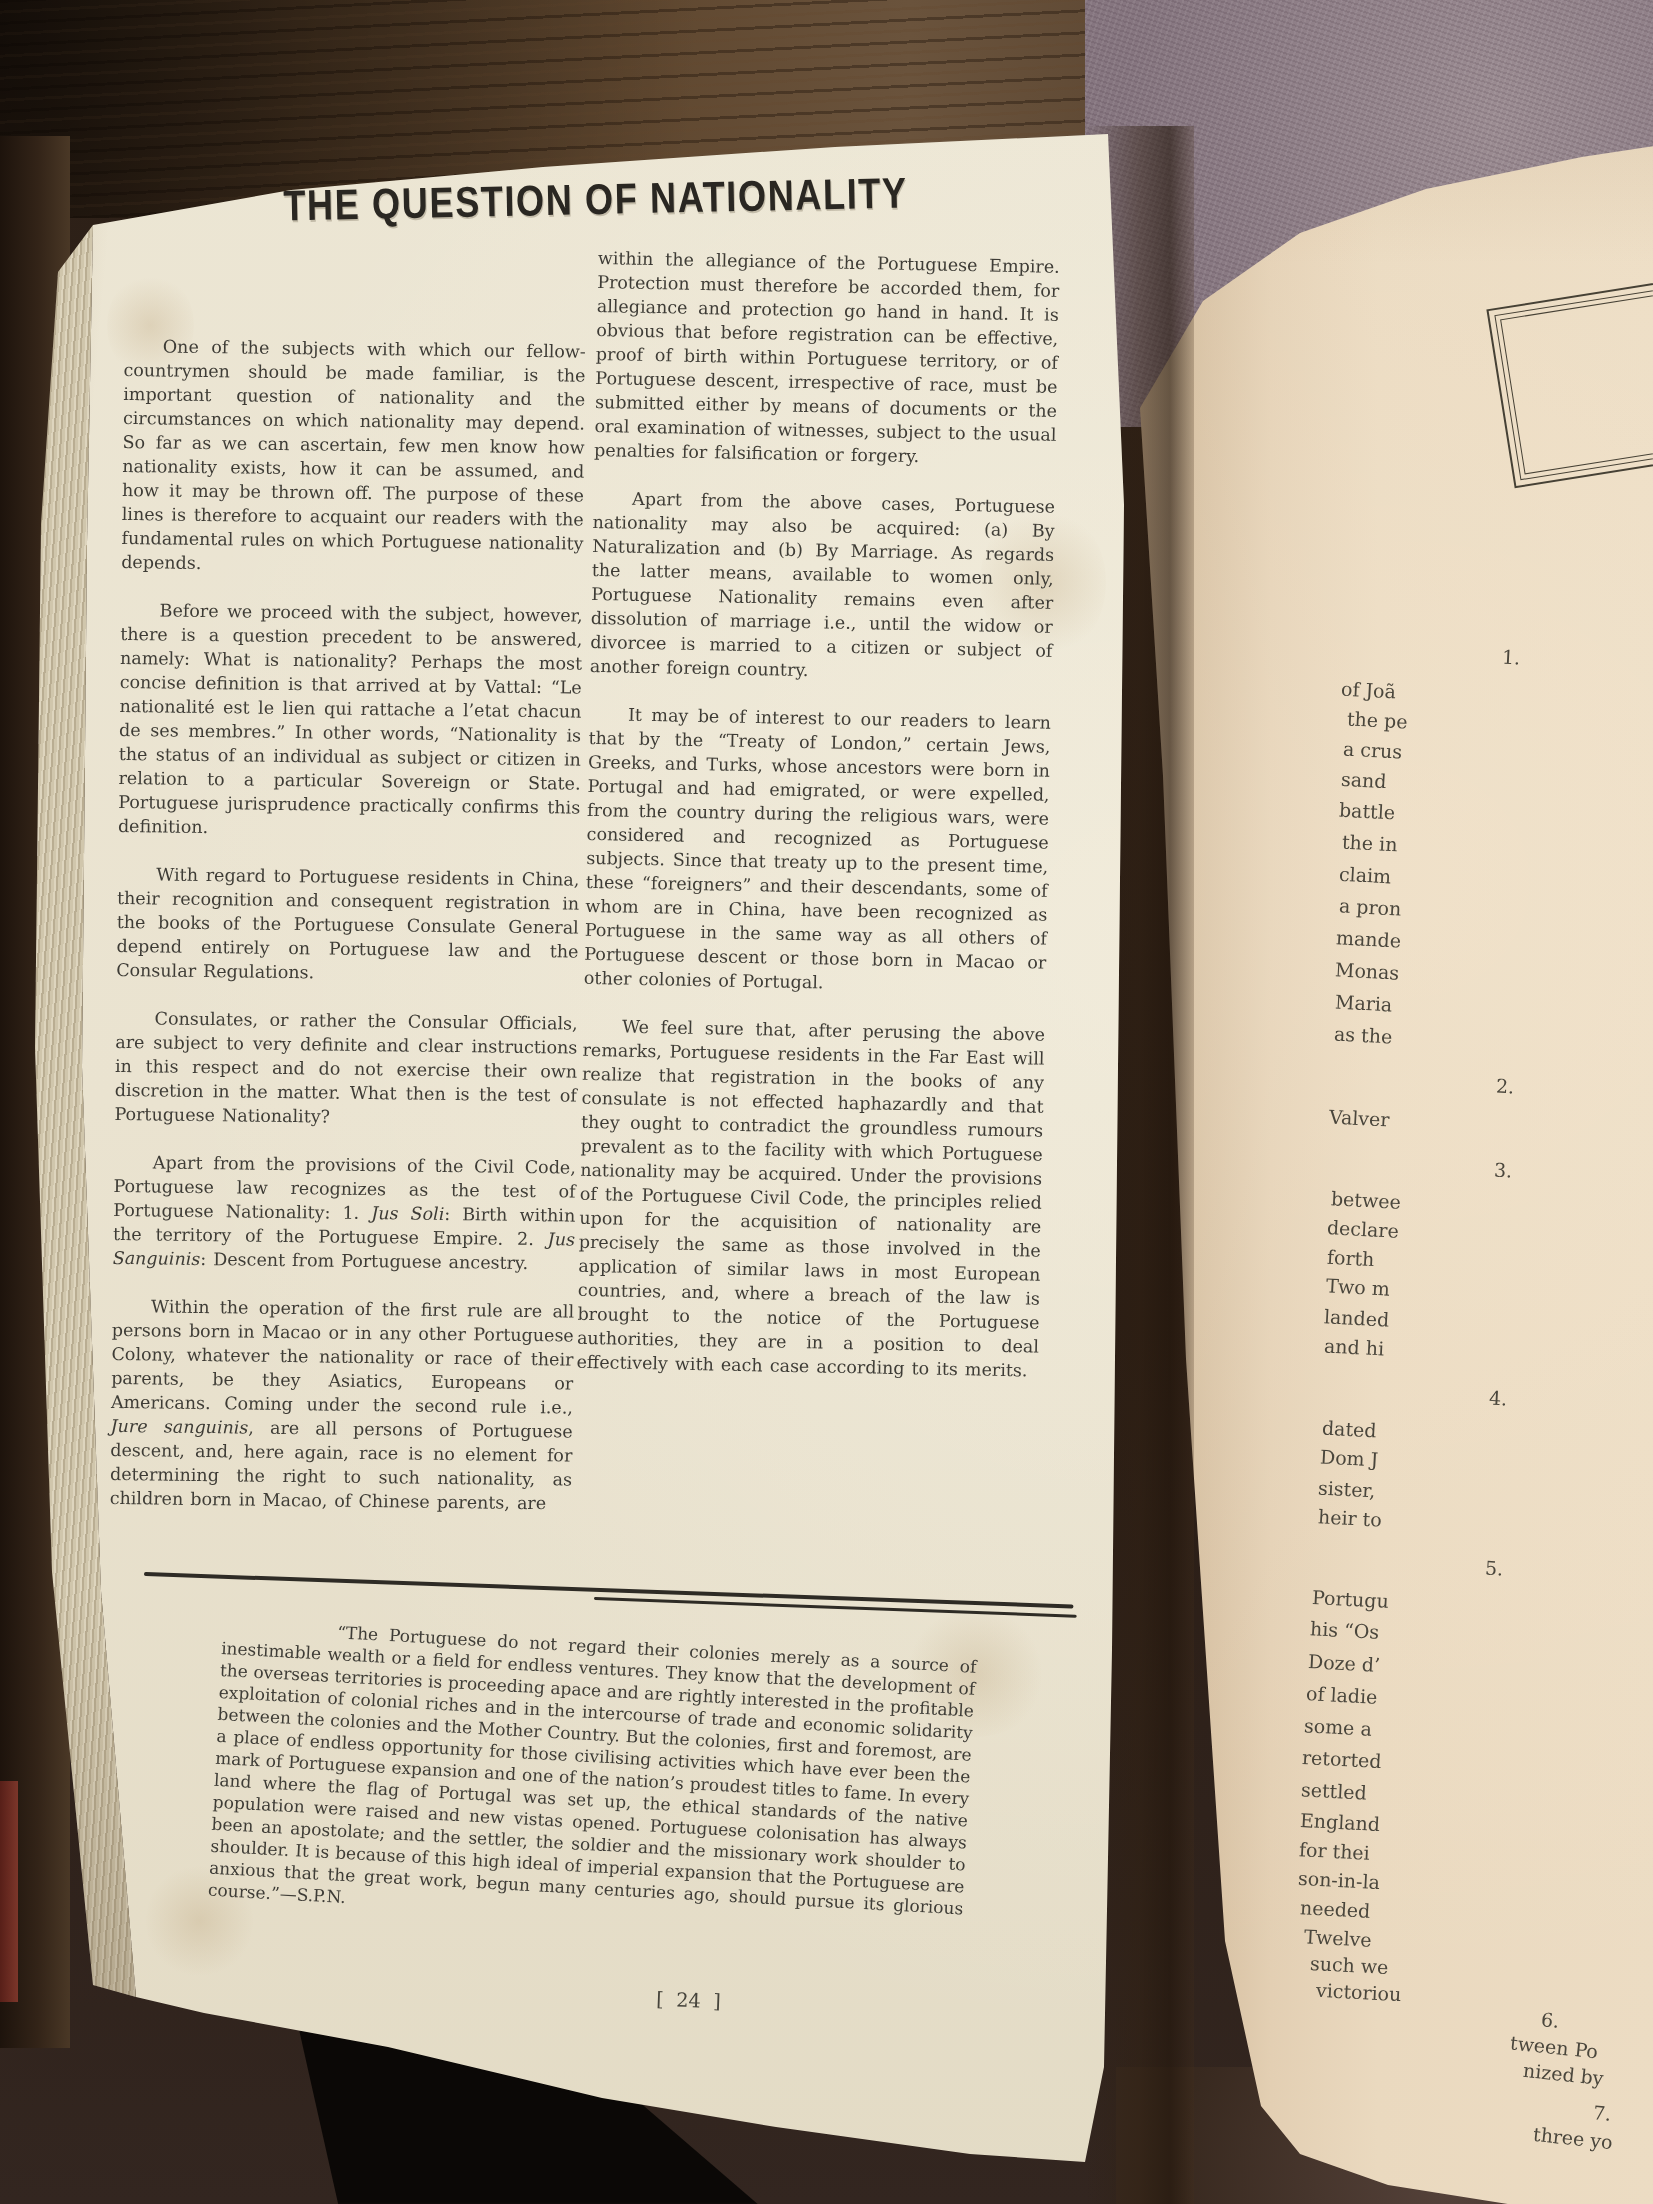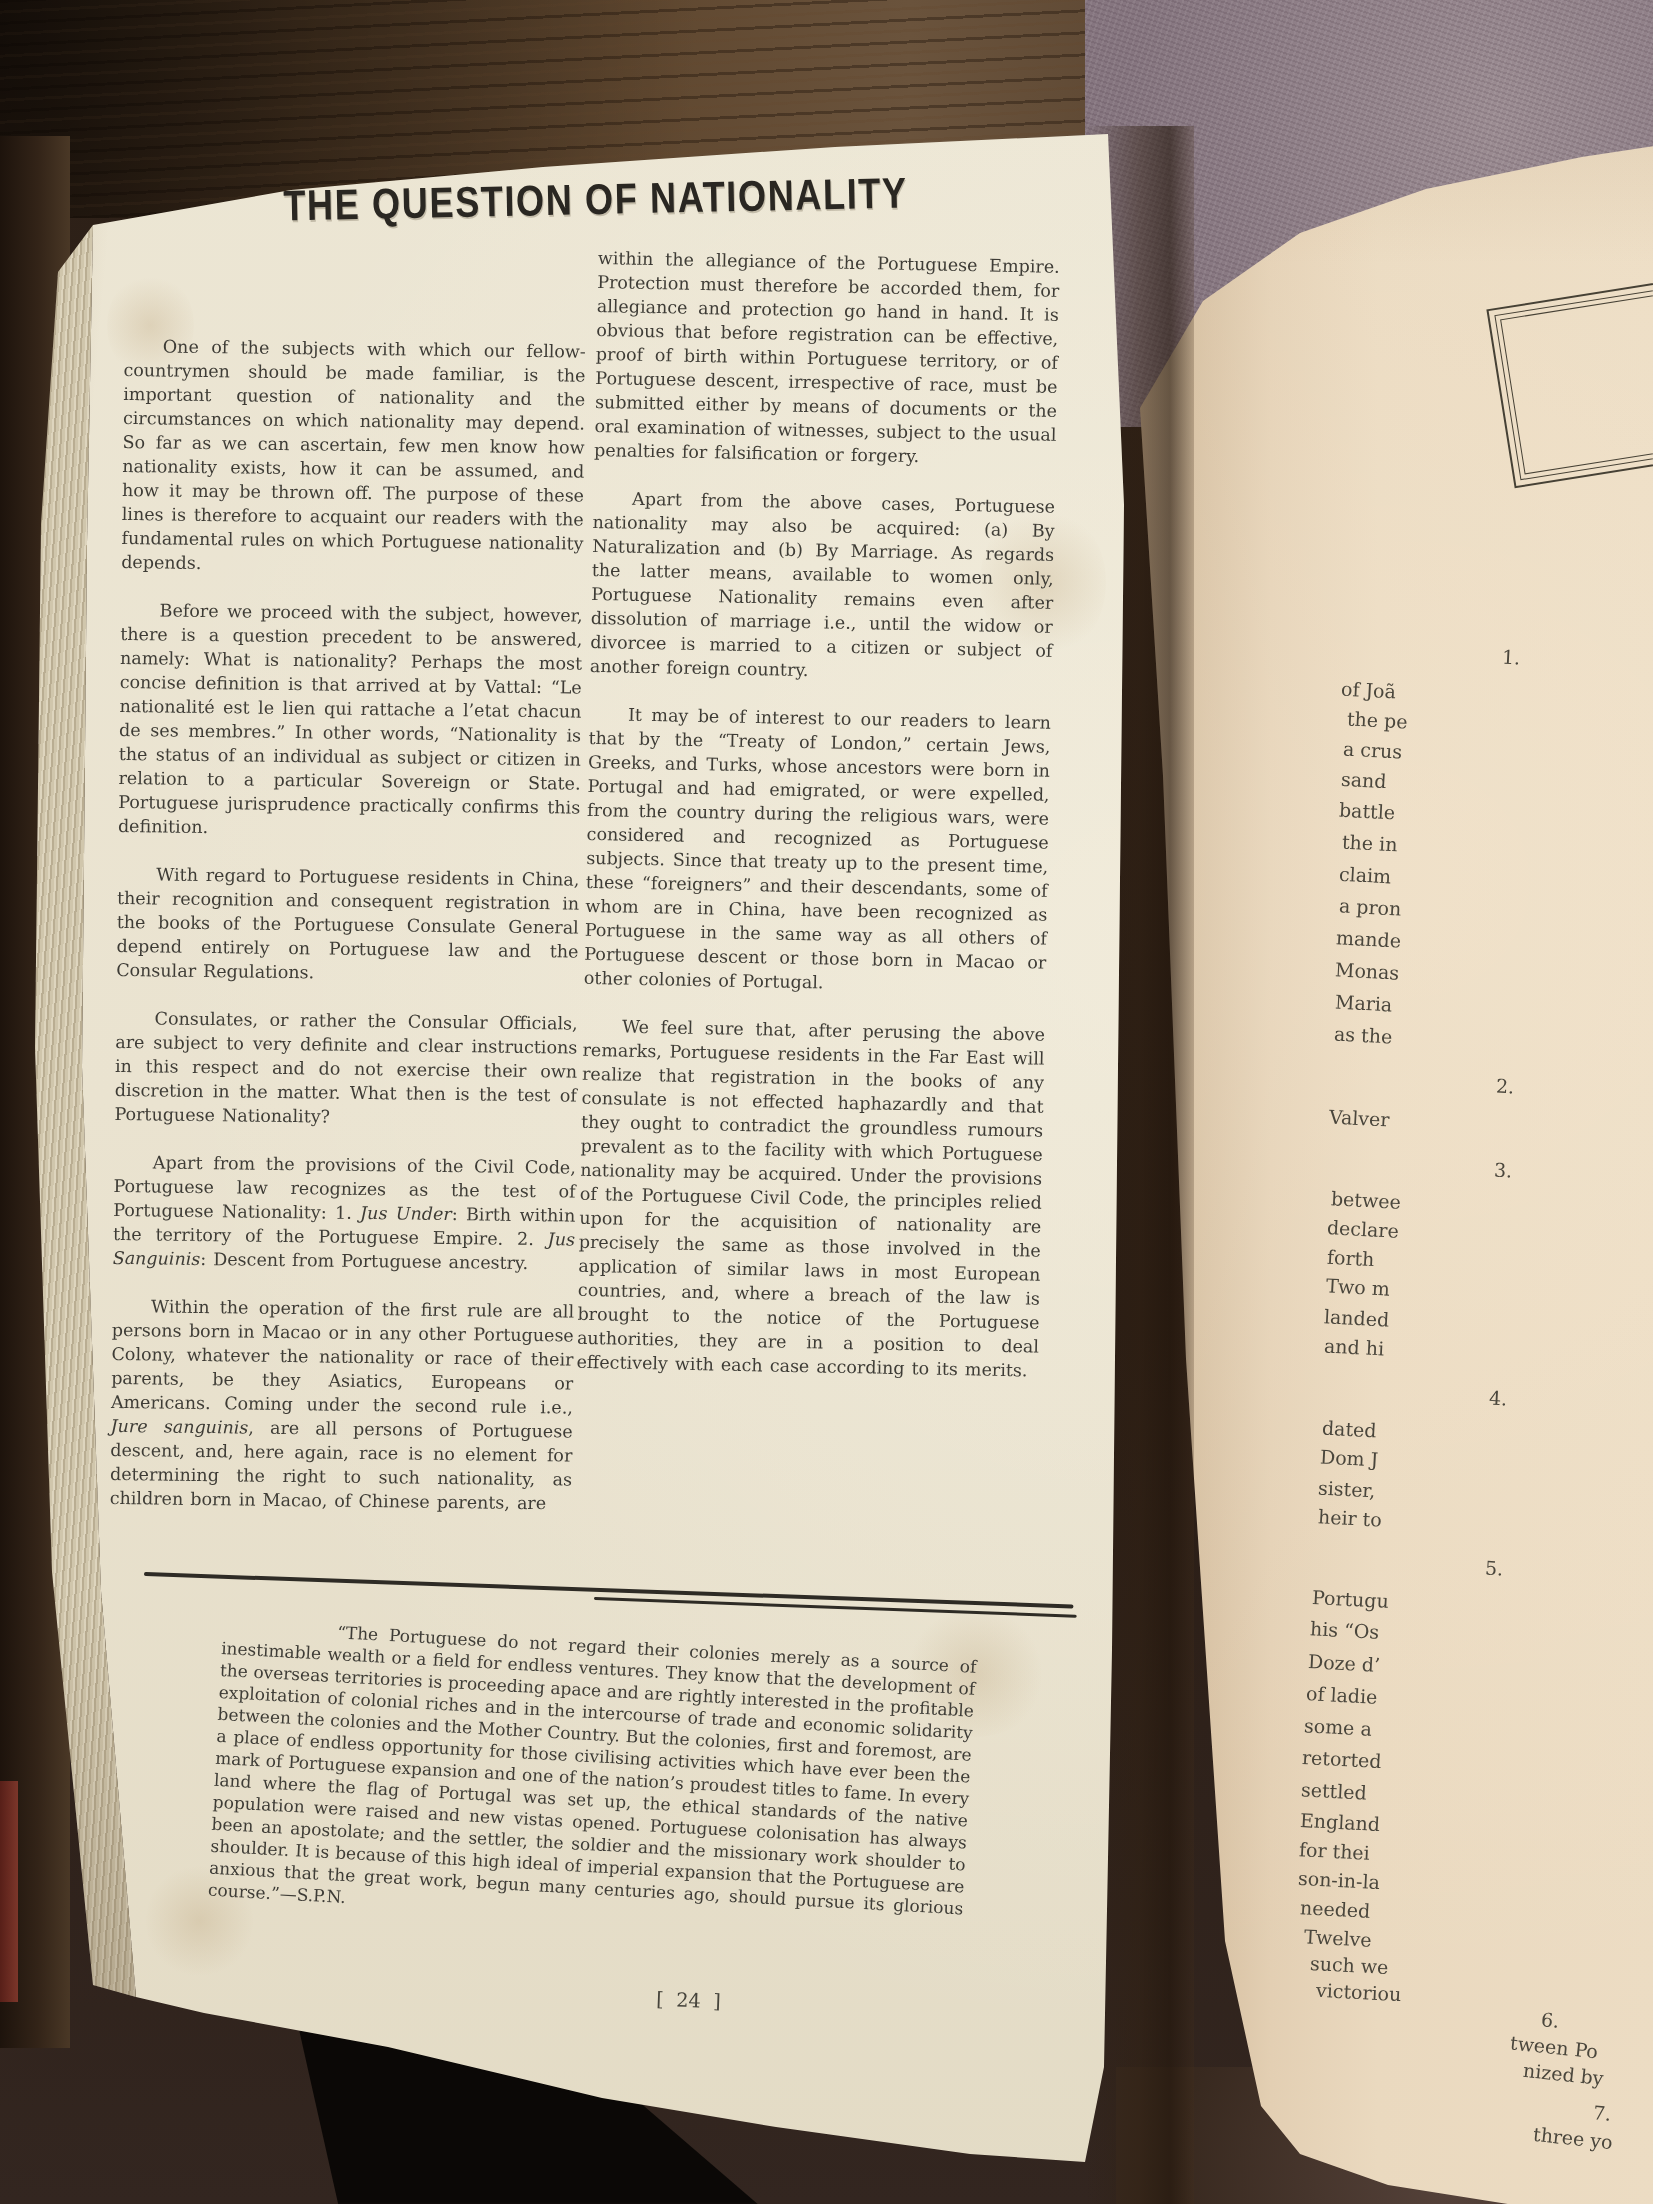--- a/index.html
+++ b/index.html
@@ -169,21 +169,21 @@
     <div class="blotch" style="left:146px;top:1863px;width:107px;height:116px"></div>
     <div class="blotch" style="left:902px;top:1611px;width:146px;height:126px"></div>
 
     <h1 class="title">THE QUESTION OF NATIONALITY</h1>
 
     <div class="col col1">
       <p>One of the subjects with which our fellow-countrymen should be made familiar, is the important question of nationality and the circumstances on which nationality may depend.  So far as we can ascertain, few men know how nationality exists, how it can be assumed, and how it may be thrown off.  The purpose of these lines is therefore to acquaint our readers with the fundamental rules on which Portuguese nationality depends.</p>
       <p>Before we proceed with the subject, however, there is a question precedent to be answered, namely: What is nationality?  Perhaps the most concise definition is that arrived at by Vattal:  “Le nationalité est le lien qui rattache a l’etat chacun de ses membres.”  In other words, “Nationality is the status of an individual as subject or citizen in relation to a particular Sovereign or State.  Portuguese jurisprudence practically confirms this definition.</p>
       <p>With regard to Portuguese residents in China, their recognition and consequent registration in the books of the Portuguese Consulate General depend entirely on Portuguese law and the Consular Regulations.</p>
       <p>Consulates, or rather the Consular Officials, are subject to very definite and clear instructions in this respect and do not exercise their own discretion in the matter.  What then is the test of Portuguese Nationality?</p>
-      <p><span>Apart from the provisions of the Civil Code, Portuguese law recognizes as the test of Portuguese Nationality:  1.  </span><i>Jus Under</i><span>:  Birth within the territory of the Portuguese Empire.  2.  </span><i>Jus Sanguinis</i><span>:  Descent from Portuguese ancestry.</span></p>
+      <p><span>Apart from the provisions of the Civil Code, Portuguese law recognizes as the test of Portuguese Nationality:  1.  </span><i>Jus Soli</i><span>:  Birth within the territory of the Portuguese Empire.  2.  </span><i>Jus Sanguinis</i><span>:  Descent from Portuguese ancestry.</span></p>
       <p><span>Within the operation of the first rule are all persons born in Macao or in any other Portuguese Colony, whatever the nationality or race of their parents, be they Asiatics, Europeans or Americans.  Coming under the second rule i.e., </span><i>Jure sanguinis</i><span>, are all persons of Portuguese descent, and, here again, race is no element for determining the right to such nationality, as children born in Macao, of Chinese parents, are</span></p>
     </div>
 
     <div class="col col2">
       <p class="noindent">within the allegiance of the Portuguese Empire.  Protection must therefore be accorded them, for allegiance and protection go hand in hand.  It is obvious that before registration can be effective, proof of birth within Portuguese territory, or of Portuguese descent, irrespective of race, must be submitted either by means of documents or the oral examination of witnesses, subject to the usual penalties for falsification or forgery.</p>
       <p>Apart from the above cases, Portuguese nationality may also be acquired: (a) By Naturalization and (b) By Marriage.  As regards the latter means, available to women only, Portuguese Nationality remains even after dissolution of marriage i.e., until the widow or divorcee is married to a citizen or subject of another foreign country.</p>
       <p>It may be of interest to our readers to learn that by the “Treaty of London,” certain Jews, Greeks, and Turks, whose ancestors were born in Portugal and had emigrated, or were expelled, from the country during the religious wars, were considered and recognized as Portuguese subjects.  Since that treaty up to the present time, these “foreigners” and their descendants, some of whom are in China, have been recognized as Portuguese in the same way as all others of Portuguese descent or those born in Macao or other colonies of Portugal.</p>
       <p>We feel sure that, after perusing the above remarks, Portuguese residents in the Far East will realize that registration in the books of any consulate is not effected haphazardly and that they ought to contradict the groundless rumours prevalent as to the facility with which Portuguese nationality may be acquired.  Under the provisions of the Portuguese Civil Code, the principles relied upon for the acquisition of nationality are precisely the same as those involved in the application of similar laws in most European countries, and, where a breach of the law is brought to the notice of the Portuguese authorities, they are in a position to deal effectively with each case according to its merits.</p>
     </div>
 

